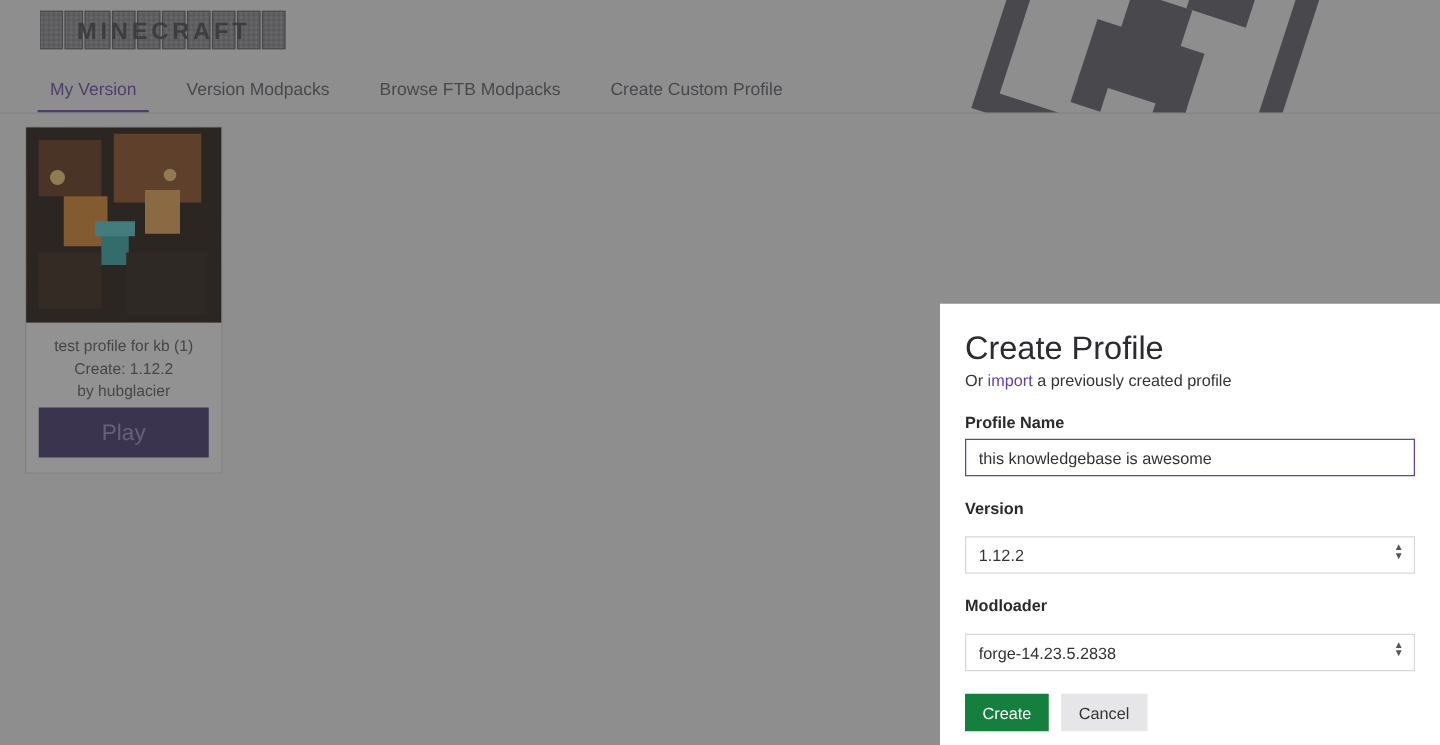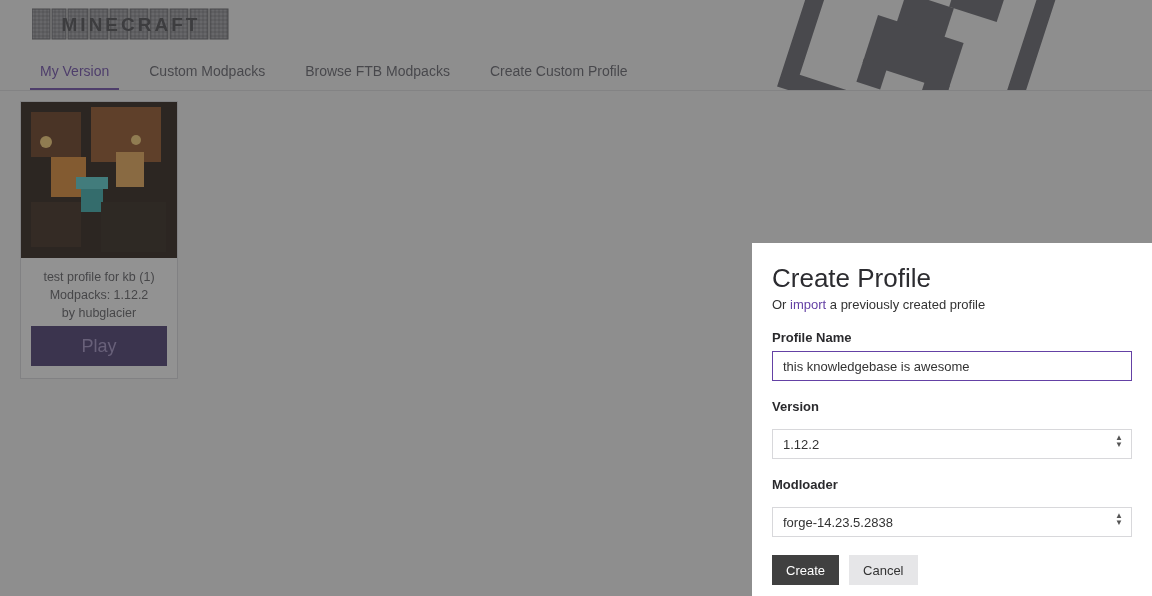--- a/index.html
+++ b/index.html
@@ -38,21 +38,21 @@
 .modal .sub a { color: #6441a5; text-decoration: none; }
 
 .field { margin-top: 18px; }
 .field label { display:block; font-size: 13px; font-weight: 700; color:#2a2a2d; margin-bottom: 6px; }
 .text-input { width: 100%; height: 30px; border: 1px solid #6441a5; padding: 0 10px; font-size: 13px; color:#333; outline:none; }
 .select { width: 100%; height: 30px; border: 1px solid #d8d8db; padding: 0 10px; font-size: 13px; color:#333; background:#fff; position:relative; display:flex; align-items:center;margin-top:15px; }
 .select .arrows { position:absolute; right:8px; top:4px; display:flex; flex-direction:column; line-height:7px; font-size:8px; color:#555; }
 
 .buttons { margin-top: 18px; display:flex; gap:10px; }
 .btn { height: 30px; padding: 0 14px; font-size: 13px; border:none; cursor:pointer; }
-.btn-primary { background:#404040; color:#fff; }
+.btn-primary { background:#15803d; color:#fff; }
 .btn-secondary { background:#e6e6e8; color:#333; }
 </style>
 </head>
 <body>
 
 <div class="back-chevron">
   <svg width="8" height="14" viewBox="0 0 8 14">
       <path d="M6 1 L1 7 L6 13" stroke="#7a7a7a" stroke-width="1.5" fill="none"></path>
     </svg>
 </div>
@@ -94,21 +94,21 @@
         <rect x="105" y="120" width="50" height="40"></rect>
         <rect x="85" y="150" width="90" height="50"></rect>
         <rect x="85" y="195" width="25" height="25"></rect>
         <rect x="150" y="195" width="25" height="25"></rect>
       </g>
     </svg>
   </div>
 
   <div class="tabs">
     <div class="tab active">My Version</div>
-    <div class="tab">Custom Modpacks</div>
+    <div class="tab">Version Modpacks</div>
     <div class="tab">Browse FTB Modpacks</div>
     <div class="tab">Create Custom Profile</div>
   </div>
 </div>
 
 <div class="content">
   <div class="card">
     <div class="thumb">
       <svg width="156" height="156" viewBox="0 0 156 156">
         <rect width="156" height="156" fill="#1a0c04"></rect>
@@ -119,21 +119,21 @@
         <rect x="60" y="80" width="22" height="30" fill="#2aa6a6"></rect>
         <rect x="55" y="75" width="32" height="12" fill="#49c9c9"></rect>
         <rect x="10" y="100" width="50" height="45" fill="#2a170a"></rect>
         <rect x="80" y="100" width="65" height="50" fill="#1d1207"></rect>
         <circle cx="25" cy="40" r="6" fill="#f7c96b"></circle>
         <circle cx="115" cy="38" r="5" fill="#f7c96b"></circle>
       </svg>
     </div>
     <div class="info">
       <div class="line">test profile for kb (1)</div>
-      <div class="line">Modpacks: 1.12.2</div>
+      <div class="line">Create: 1.12.2</div>
       <div class="line">by hubglacier</div>
       <button class="play-btn">Play</button>
     </div>
   </div>
 </div>
 
 <div class="overlay">
   <div class="modal-wrap">
     <div class="close-x">
       <svg width="18" height="18" viewBox="0 0 18 18">

